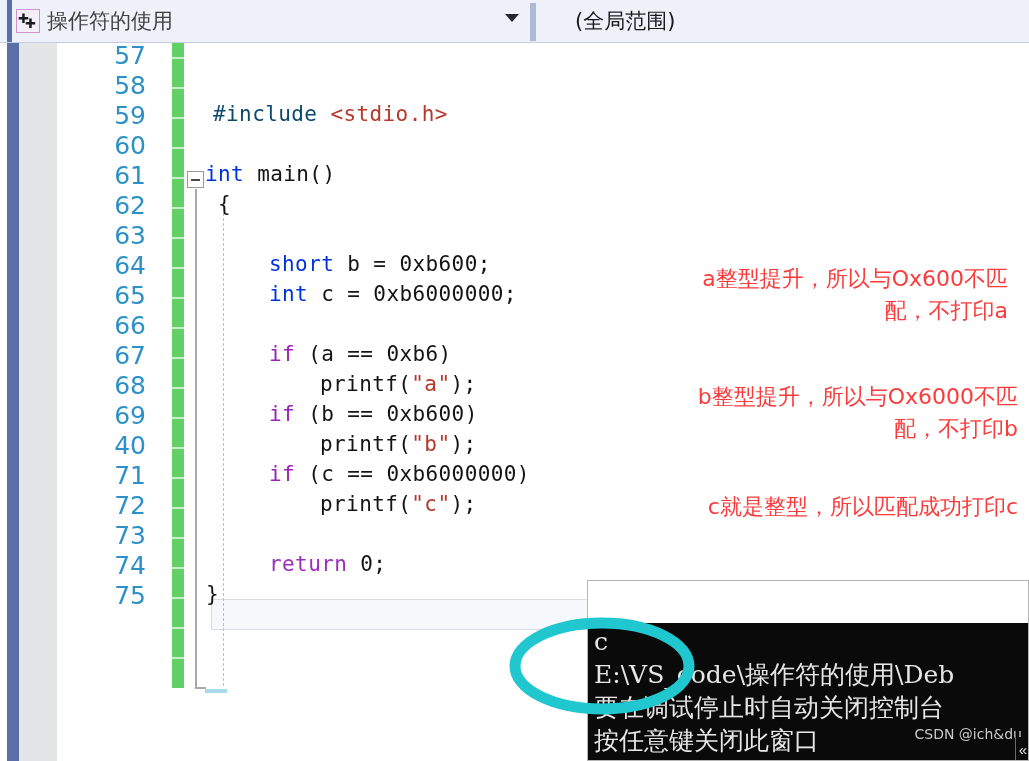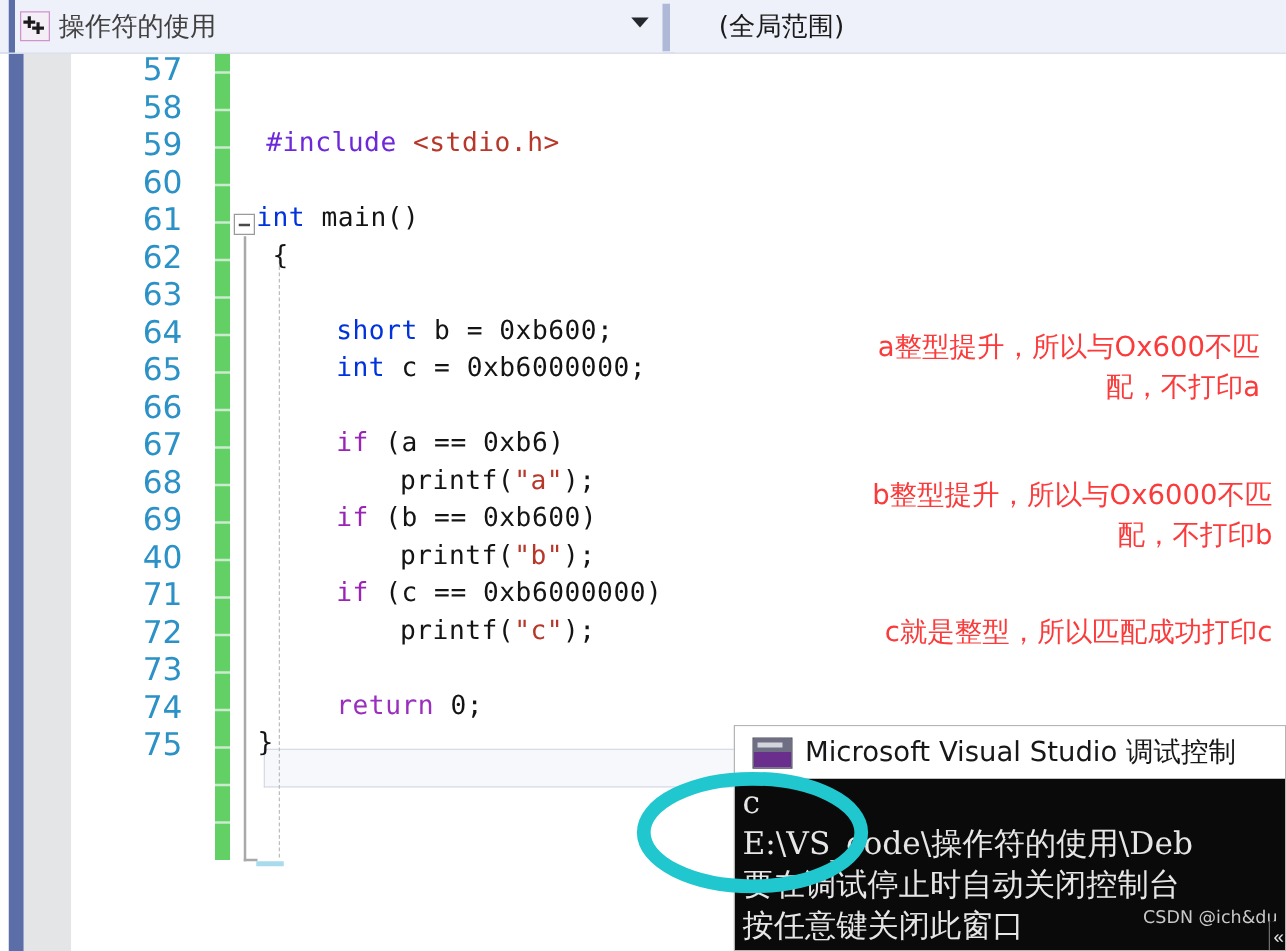--- a/index.html
+++ b/index.html
@@ -202,21 +202,21 @@
     font-family: "DejaVu Sans Mono", monospace;
     font-size: 21px;
     line-height: 30px;
     white-space: pre;
     letter-spacing: 0.4px;
   }
   .kw-blue   { color: #0033dd; }
   .kw-purple { color: #9b2fbd; }
   .kw-magenta{ color: #9a24b5; }
   .tok-plain { color: #141414; }
-  .tok-gray  { color: #6d28d9; }
+  .tok-gray  { color: #0c4a6e; }
   .tok-red   { color: #b7382b; }
   .tok-str   { color: #b7382b; }
 
   
   #current-line-hl {
     position: absolute;
     left: 211px; top: 556px;
     width: 818px; height: 31px;
     border-top: 1px solid #d8dae5;
     border-bottom: 1px solid #d8dae5;
@@ -432,24 +432,20 @@
 
   <div class="annotation" style="left:578px; top:220px; width:430px">a整型提升，所以与Ox600不匹
 配，不打印a</div>
   <div class="annotation" style="left:578px; top:338px; width:440px">b整型提升，所以与Ox6000不匹
 配，不打印b</div>
   <div class="annotation" style="left:578px; top:448px; width:440px">c就是整型，所以匹配成功打印c</div>
 
 </div>
 
 <div id="console-window">
-  <div id="console-titlebar">
-    <div id="console-icon"></div>
-    <span id="console-title">Microsoft Visual Studio 调试控制</span>
-  </div>
   <div id="console-body">
     <div class="console-line" style="top:2px">c</div>
     <div class="console-line" style="top:35px">E:\VS_code\操作符的使用\Deb</div>
     <div class="console-line" style="top:68px">要在调试停止时自动关闭控制台</div>
     <div class="console-line" style="top:101px">按任意键关闭此窗口</div>
     <div id="csdn-watermark">CSDN @ich&amp;du</div>
     <div id="console-scroll-arrow">«</div>
   </div>
 </div>
 

